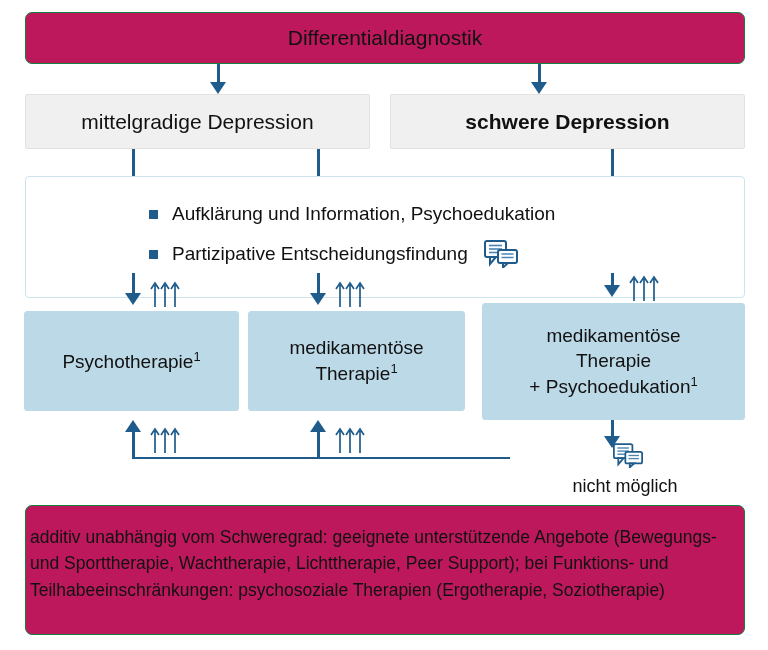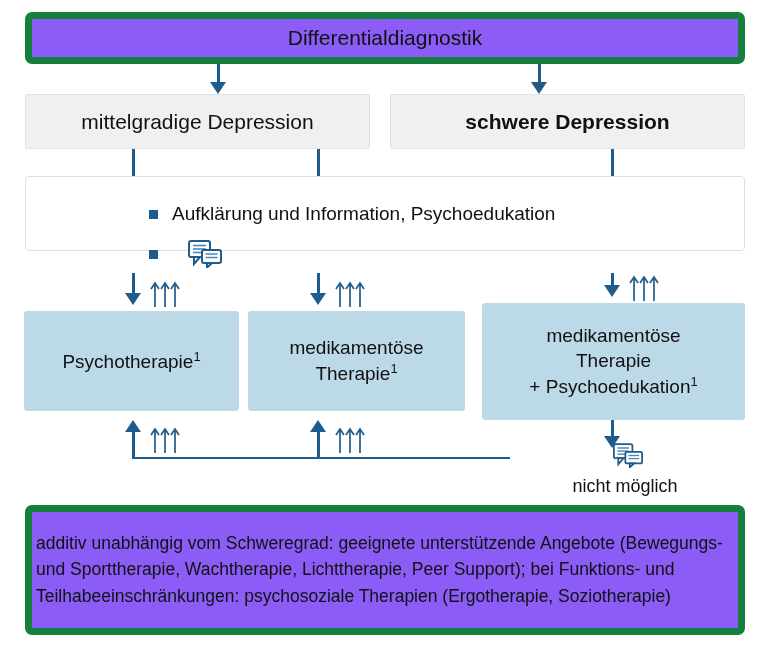--- a/index.html
+++ b/index.html
@@ -9,34 +9,34 @@
     font-family:"Liberation Sans","DejaVu Sans",sans-serif;
     color:#111111;
     overflow:hidden;
   }
   #chart{position:relative;width:768px;height:650px;}
 
   .box{position:absolute;box-sizing:border-box;display:flex;
        align-items:center;justify-content:center;text-align:center;}
 
   
-  .grey{background:#8b5cf6;border:7px solid #15803d;border-radius:7px;}
+  .grey{background:#be185d;border:1px solid #15803d;border-radius:7px;}
   .grey-sq{background:#f0f0f0;border:1px solid #e2e2e2;border-radius:2px;}
 
   
   .blue{background:#bcd9e8;border:1px solid #bcd9e8;border-radius:3px;}
 
   
   .white{background:#ffffff;border:1px solid #cfe3ef;border-radius:4px;}
 
   #title-box{left:25px;top:12px;width:720px;height:52px;font-size:21px;}
   #mid-box{left:25px;top:94px;width:345px;height:55px;font-size:21px;font-weight:normal;}
   #sev-box{left:390px;top:94px;width:355px;height:55px;font-size:21px;font-weight:bold;}
 
-  #info-box{left:25px;top:176px;width:720px;height:75px;
+  #info-box{left:25px;top:176px;width:720px;height:122px;
             display:block;padding:14px 0 0 0;}
   .bullet-row{display:flex;align-items:center;margin:6px 0 0 123px;height:34px;}
   .bullet-sq{width:9px;height:9px;background:#1f5c8b;margin-right:14px;flex:none;}
   .bullet-txt{font-size:19px;}
 
   #tx1{left:24px;top:311px;width:215px;height:100px;font-size:19px;}
   #tx2{left:248px;top:311px;width:217px;height:100px;font-size:19px;}
   #tx3{left:482px;top:303px;width:263px;height:117px;font-size:19px;}
   .tx-lines{line-height:1.32;}
 
@@ -85,20 +85,21 @@
   <div class="vline" style="left:317px;top:149px;height:27px;"></div>
   <div class="vline" style="left:611px;top:149px;height:27px;"></div>
 
   <div class="box white" id="info-box">
     <div class="bullet-row">
       <span class="bullet-sq"></span>
       <span class="bullet-txt">Aufklärung und Information, Psychoedukation</span>
     </div>
     <div class="bullet-row">
       <span class="bullet-sq"></span>
+      <span class="bullet-txt">Partizipative Entscheidungsfindung</span>
       <span style="margin-left:16px;display:inline-flex;">
         <svg width="34" height="28" viewBox="0 0 34 28">
           <rect x="1" y="1" width="21" height="16" rx="2" fill="#ffffff" stroke="#1f5c8b" stroke-width="2"></rect>
           <path d="M6 17 L6 24 L12 17 Z" fill="#ffffff" stroke="#1f5c8b" stroke-width="2"></path>
           <line x1="5" y1="5.5" x2="18" y2="5.5" stroke="#4a86b5" stroke-width="1.6"></line>
           <line x1="5" y1="9" x2="18" y2="9" stroke="#4a86b5" stroke-width="1.6"></line>
           <line x1="5" y1="12.5" x2="18" y2="12.5" stroke="#4a86b5" stroke-width="1.6"></line>
           <rect x="14" y="10" width="19" height="13" rx="2" fill="#ffffff" stroke="#1f5c8b" stroke-width="2"></rect>
           <path d="M19 23 L19 27.5 L24 23 Z" fill="#ffffff" stroke="#1f5c8b" stroke-width="2"></path>
           <line x1="17.5" y1="14" x2="29.5" y2="14" stroke="#4a86b5" stroke-width="1.5"></line>

